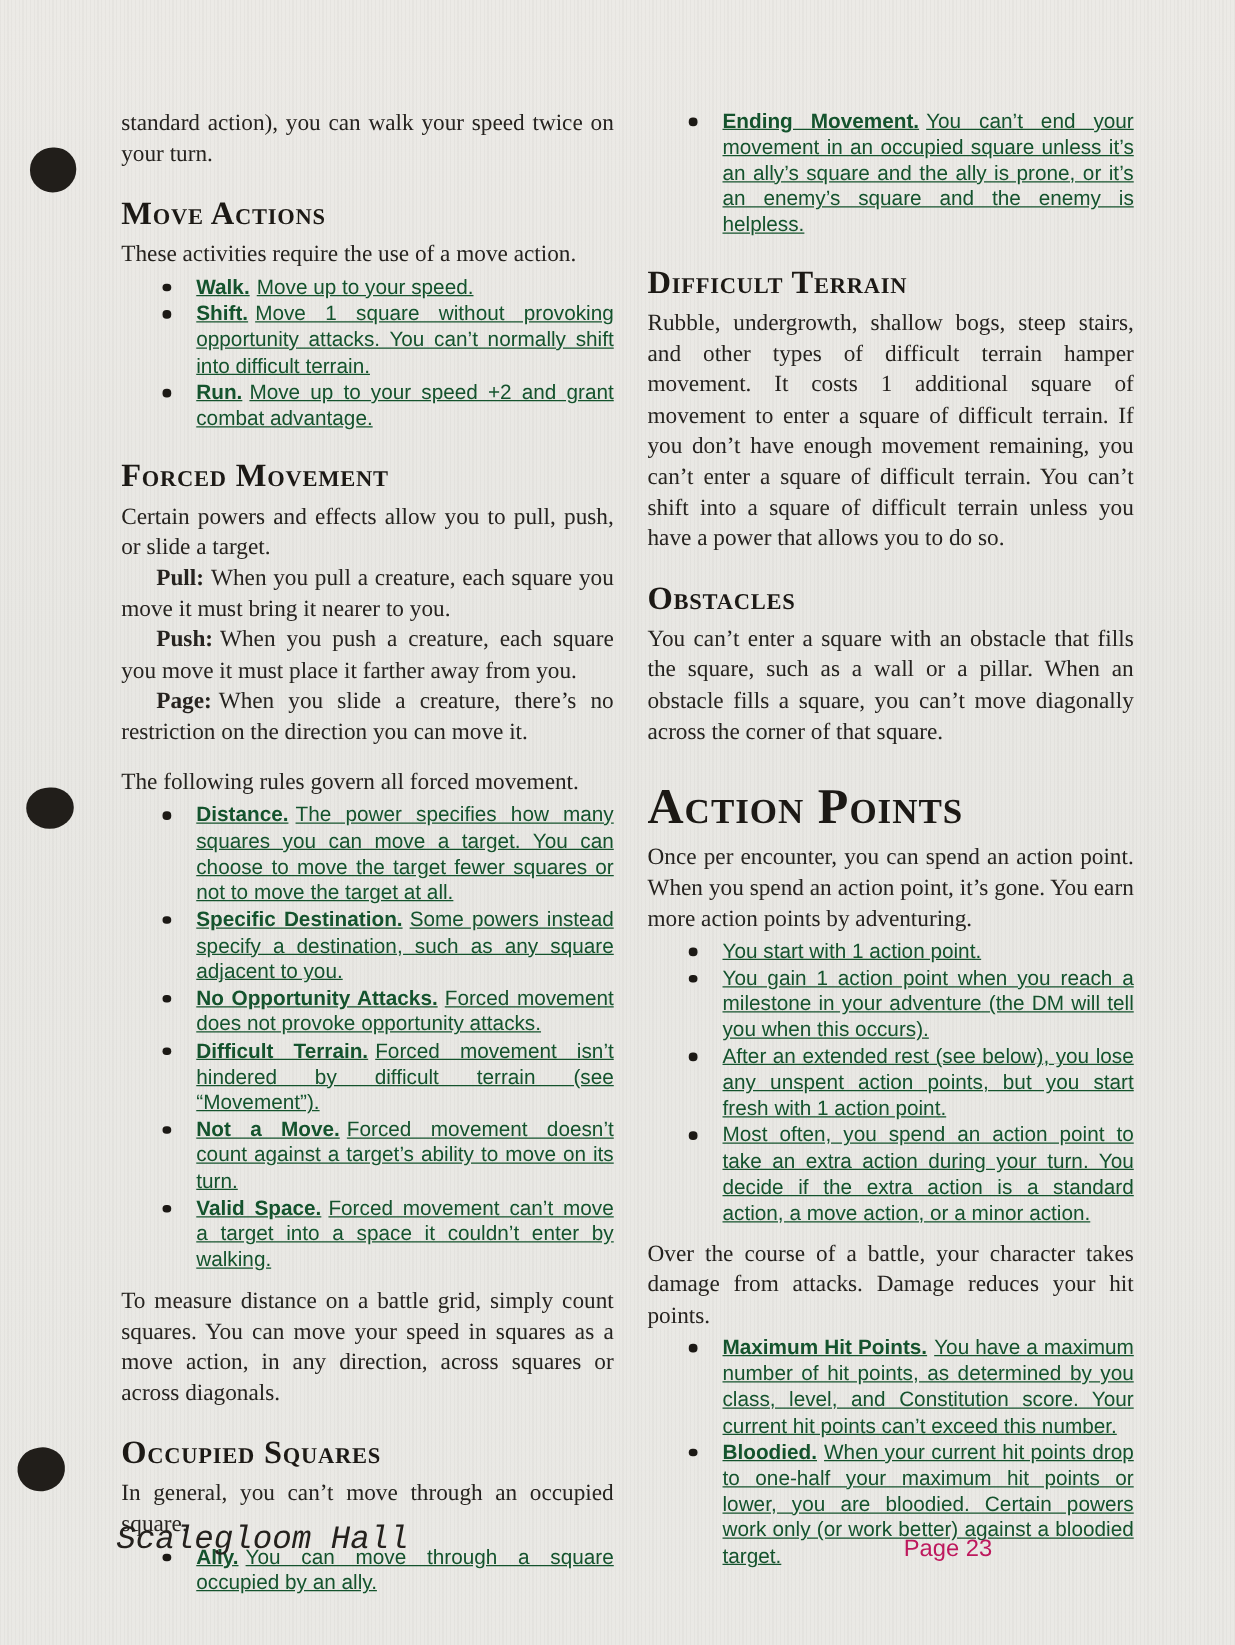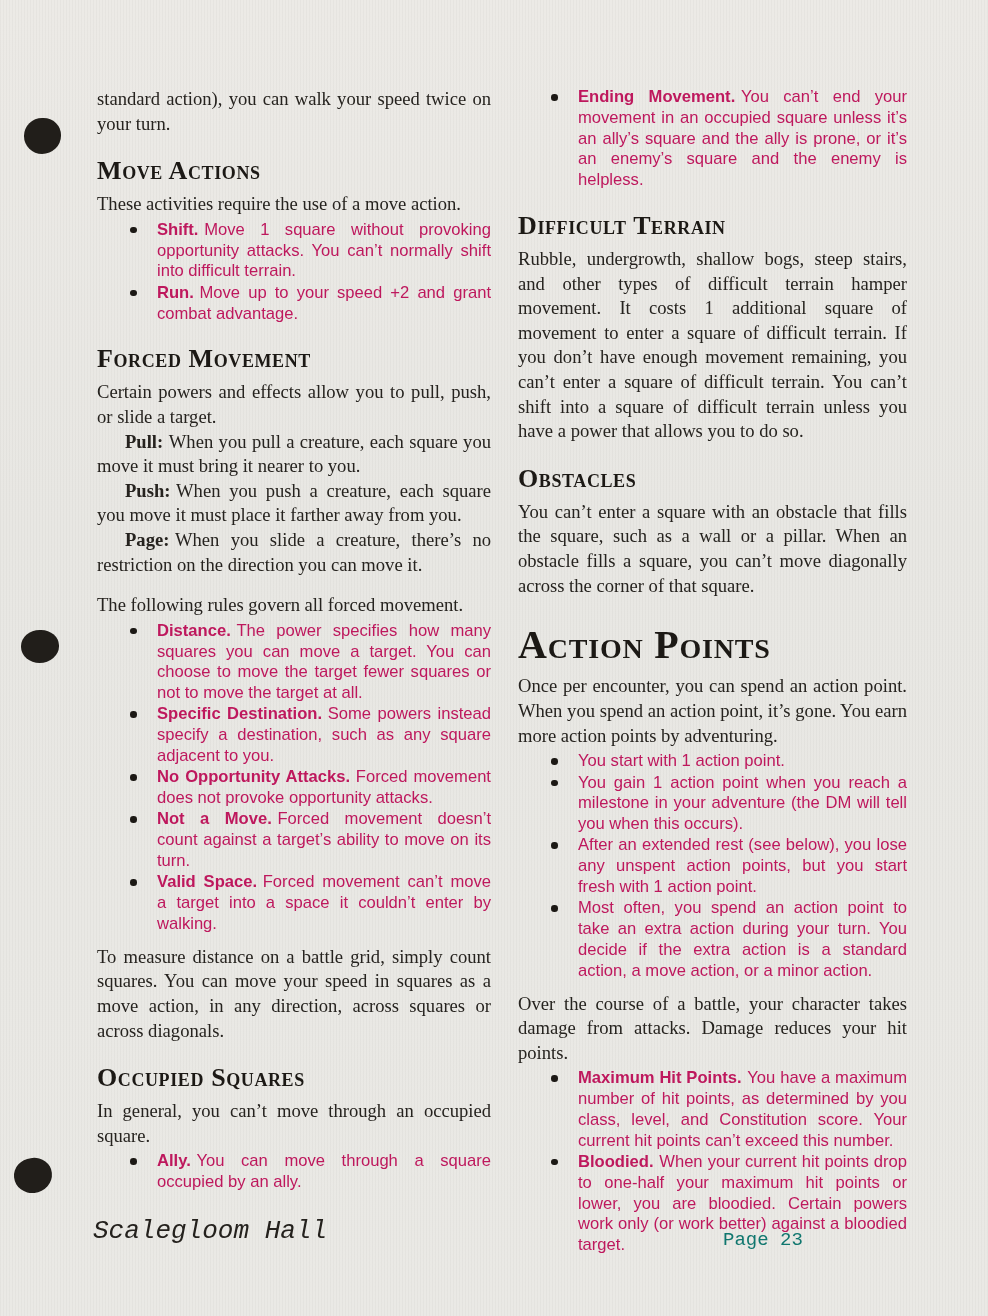--- a/index.html
+++ b/index.html
@@ -54,21 +54,22 @@
   p.def { text-indent: 28px; }
   p.spaced { margin-top: 16px; }
 
   
   ul.blist {
     list-style: none;
     margin: 3px 0 10px;
     font-family: "Liberation Sans", sans-serif;
     font-size: 16.6px;
     line-height: 20.8px;
-    color: #be185d;
+    color: #14532d;
+    text-decoration: underline;
   }
   ul.blist li {
     position: relative;
     padding-left: 60px;
     text-align: justify;
     margin-bottom: 0.5px;
   }
   ul.blist li::before {
     content: "";
     position: absolute;
@@ -87,56 +88,58 @@
     position: absolute;
     left: 93px; top: 1216px;
     font-family: Liberation Mono, monospace;
     font-style: italic;
     font-size: 26px;
     color: #24211d;
   }
   .footer-right {
     position: absolute;
     left: 723px; top: 1229px;
-    font-family: Liberation Mono, monospace;
+    font-family: Liberation Sans, sans-serif;
     font-size: 19px;
-    color: #0f766e;
+    color: #be185d;
   }
 </style>
 </head>
 <body>
 
 <div class="page">
 
   <div class="hole hole-1"></div>
   <div class="hole hole-2"></div>
   <div class="hole hole-3"></div>
 
   <div class="col col-left">
 
     <p class="body">standard action), you can walk your speed twice on your turn.</p>
 
     <h3>Move Actions</h3>
     <p class="body">These activities require the use of a move action.</p>
     <ul class="blist">
+      <li><span class="term">Walk.</span><span>Move up to your speed.</span></li>
       <li><span class="term">Shift.</span><span>Move 1 square without provoking opportunity attacks. You can’t normally shift into difficult terrain.</span></li>
       <li><span class="term">Run.</span><span>Move up to your speed +2 and grant combat advantage.</span></li>
     </ul>
 
     <h3>Forced Movement</h3>
     <p class="body">Certain powers and effects allow you to pull, push, or slide a target.</p>
     <p class="body def"><b class="sterm">Pull:</b><span>When you pull a creature, each square you move it must bring it nearer to you.</span></p>
     <p class="body def"><b class="sterm">Push:</b><span>When you push a creature, each square you move it must place it farther away from you.</span></p>
     <p class="body def"><b class="sterm">Page:</b><span>When you slide a creature, there’s no restriction on the direction you can move it.</span></p>
 
     <p class="body spaced">The following rules govern all forced movement.</p>
     <ul class="blist">
       <li><span class="term">Distance.</span><span>The power specifies how many squares you can move a target. You can choose to move the target fewer squares or not to move the target at all.</span></li>
       <li><span class="term">Specific Destination.</span><span>Some powers instead specify a destination, such as any square adjacent to you.</span></li>
       <li><span class="term">No Opportunity Attacks.</span><span>Forced movement does not provoke opportunity attacks.</span></li>
+      <li><span class="term">Difficult Terrain.</span><span>Forced movement isn’t hindered by difficult terrain (see “Movement”).</span></li>
       <li><span class="term">Not a Move.</span><span>Forced movement doesn’t count against a target’s ability to move on its turn.</span></li>
       <li><span class="term">Valid Space.</span><span>Forced movement can’t move a target into a space it couldn’t enter by walking.</span></li>
     </ul>
 
     <p class="body">To measure distance on a battle grid, simply count squares. You can move your speed in squares as a move action, in any direction, across squares or across diagonals.</p>
 
     <h3>Occupied Squares</h3>
     <p class="body">In general, you can’t move through an occupied square.</p>
     <ul class="blist">
       <li><span class="term">Ally.</span><span>You can move through a square occupied by an ally.</span></li>

